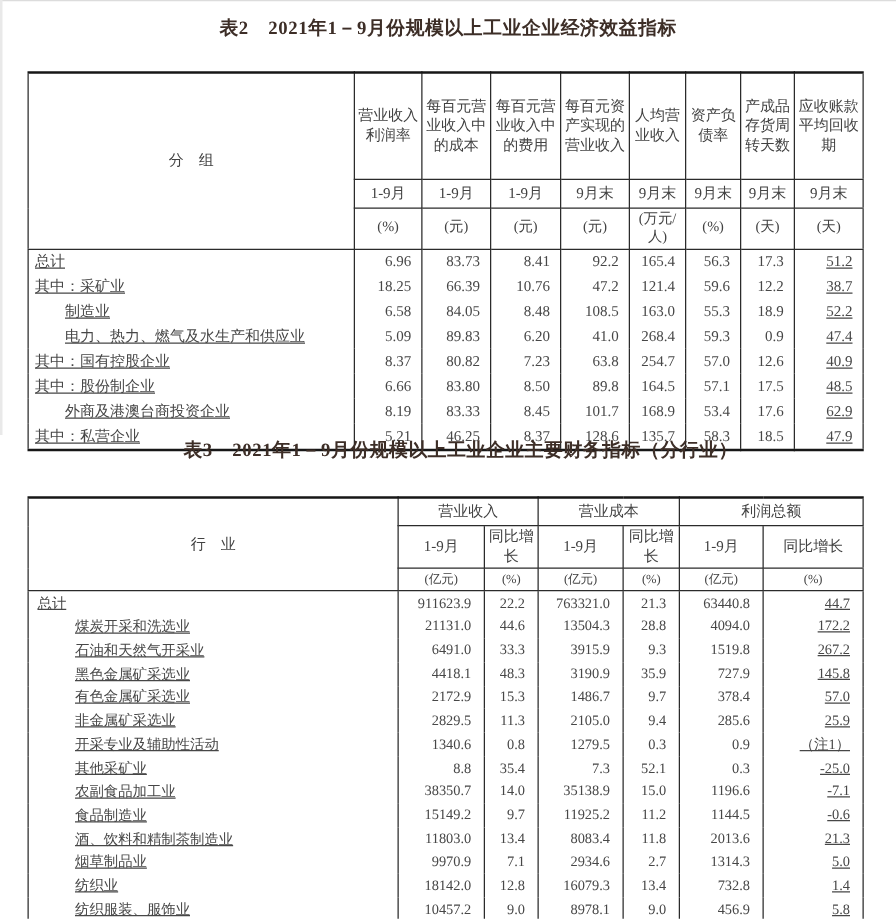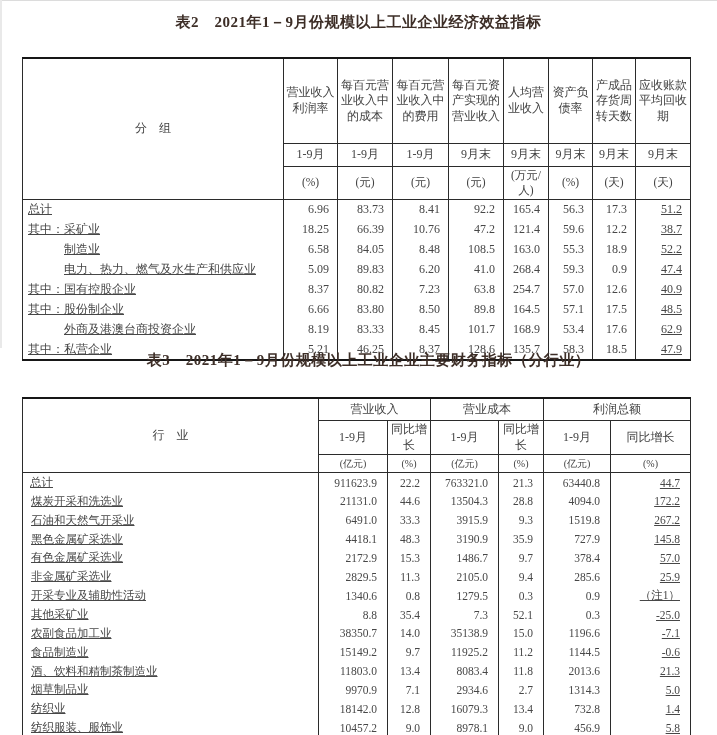--- a/index.html
+++ b/index.html
@@ -52,23 +52,23 @@
     vertical-align:middle;font-size:12px;color:#474747;
   }
   tbody td:first-child{border-left:none;}
   tbody td:last-child{border-right:none;text-decoration:underline;}
   .t2 tbody td{height:17.9px;}
   .t3 tbody td{height:16.85px;font-size:11.5px;}
   tbody td.num{text-align:right;padding-right:8px;}
   .t3 tbody td.num{padding-right:10px;}
   tbody td.lbl{text-align:left;white-space:nowrap;overflow:hidden;text-decoration:underline;}
   .t2 td.ind0{padding-left:5px;}
-  .t2 td.ind1{padding-left:41px;margin-top:44px;}
+  .t2 td.ind1{padding-left:29px;margin-top:44px;}
   .t3 td.ind0{padding-left:7px;}
-  .t3 td.ind1{padding-left:8px;}
+  .t3 td.ind1{padding-left:37px;}
 </style>
 </head>
 <body>
 
 <div class="page-edge-top"></div>
 <div class="page-edge-left"></div>
 
 <div id="t2-title" class="tbl-title">表2　2021年1－9月份规模以上工业企业经济效益指标</div>
 
 <table id="table2" class="t2">

